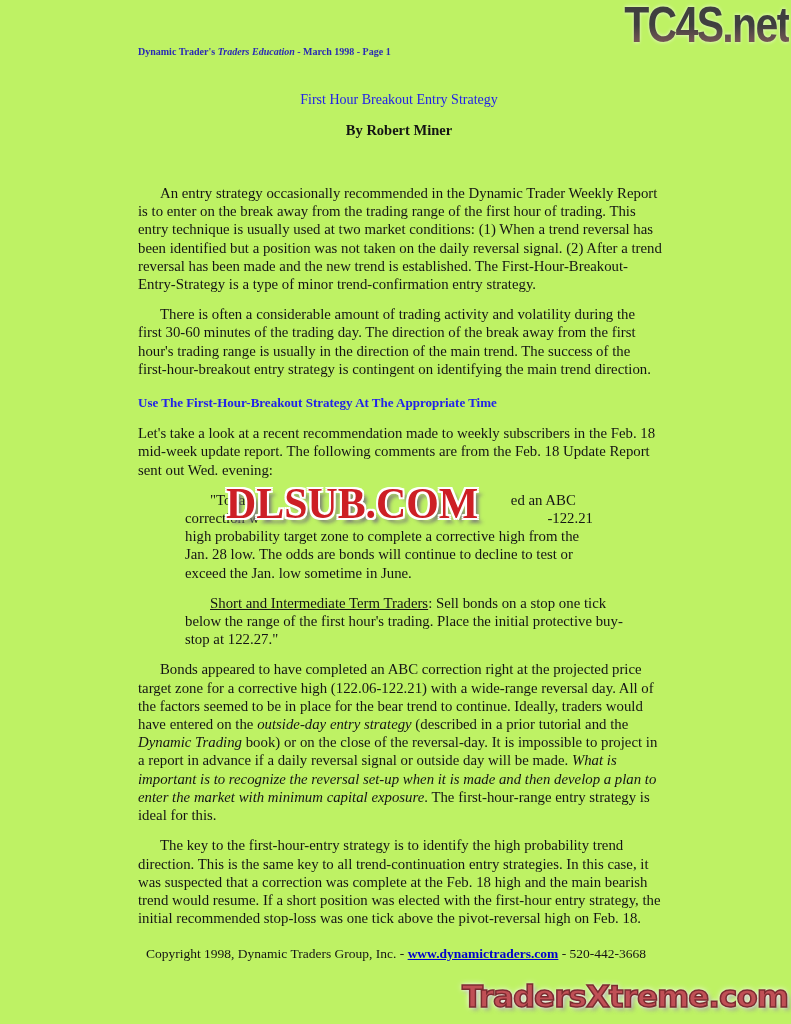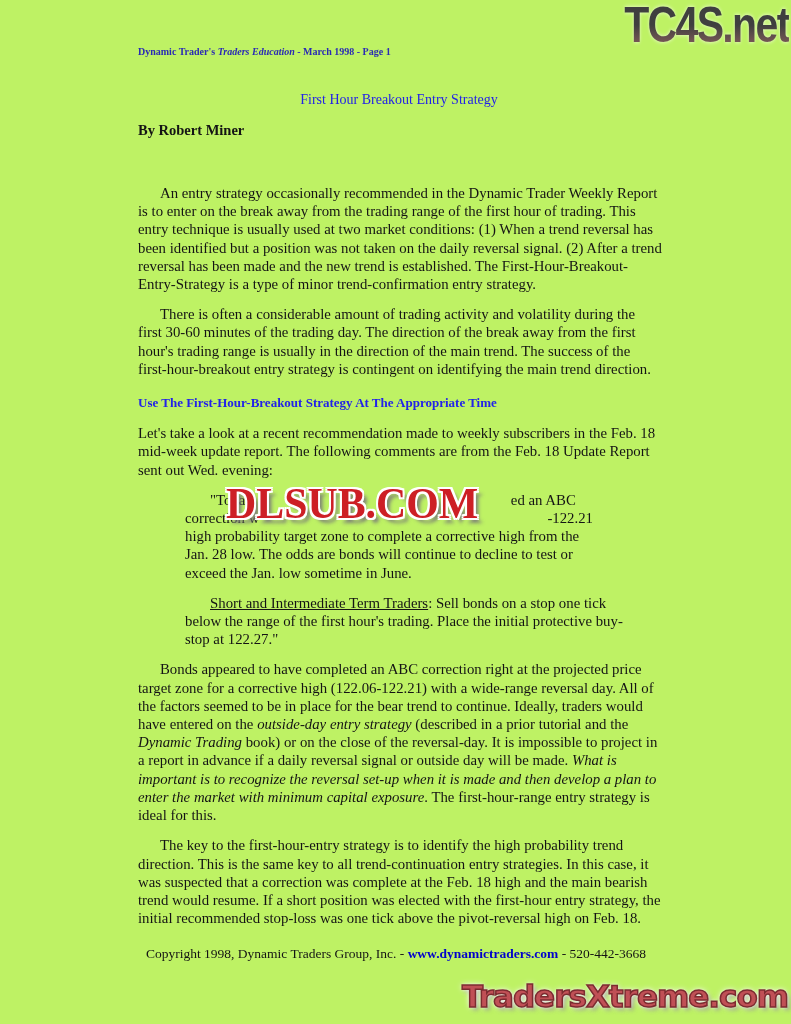--- a/index.html
+++ b/index.html
@@ -10,21 +10,21 @@
   .header {
     position:absolute; top:46px; left:138px; width:522px; text-align:left;
     font-weight:bold; font-size:10px; color:var(--header_blue); white-space:nowrap;
   }
   .it { font-style:italic; }
   .title {
     position:absolute; top:92px; left:138px; width:522px; text-align:center;
     font-weight:normal; font-size:14px; color:var(--accent_blue);
   }
   .byline {
-    position:absolute; top:122px; left:138px; width:522px; 
+    position:absolute; top:122px; left:138px; width:522px; text-align:center;
     font-weight:bold; font-size:14.5px; color:var(--text_black);
   }
   .bodytext {
     position:absolute; top:176px; left:138px; width:524px;
     font-size:14.8px; line-height:18.2px; color:var(--text_black);
   }
   .para { margin:8px 0 12px 0; }
   .para.indent { text-indent:22px; }
   .heading {
     color:var(--accent_blue); font-weight:bold; font-size:13px; margin:16px 0 12px 0;
@@ -33,21 +33,21 @@
   .quote.indent { text-indent:25px; }
   .qline { white-space:nowrap; }
   .qline .gap { display:inline-block; }
   .qline.indent-line { padding-left:25px; }
   .ul { text-decoration:underline; }
   em { font-style:italic;text-align:right; }
   .footer {
     position:absolute; top:946px; left:96px; width:600px; text-align:center;
     font-size:13.5px; color:var(--text_black); white-space:nowrap;
   }
-  .flink { color:var(--link_blue); font-weight:bold; cursor:pointer; }
+  .flink { color:var(--link_blue); font-weight:bold; text-decoration:underline; cursor:pointer; }
 
   
   .wm-tc4s {
     position:absolute; top:0; right:2px; line-height:1;
     font-family:"Liberation Sans", sans-serif; font-weight:bold;
     font-size:50px; letter-spacing:-2px;
     transform:scaleX(.82); transform-origin:top right;
     background:linear-gradient(180deg, var(--tc4s_top) 30%, var(--tc4s_top) 50%, var(--tc4s_bottom) 100%);
     -webkit-background-clip:text; background-clip:text; color:transparent;
     filter:drop-shadow(0 0 2px rgba(255,255,255,.75));

